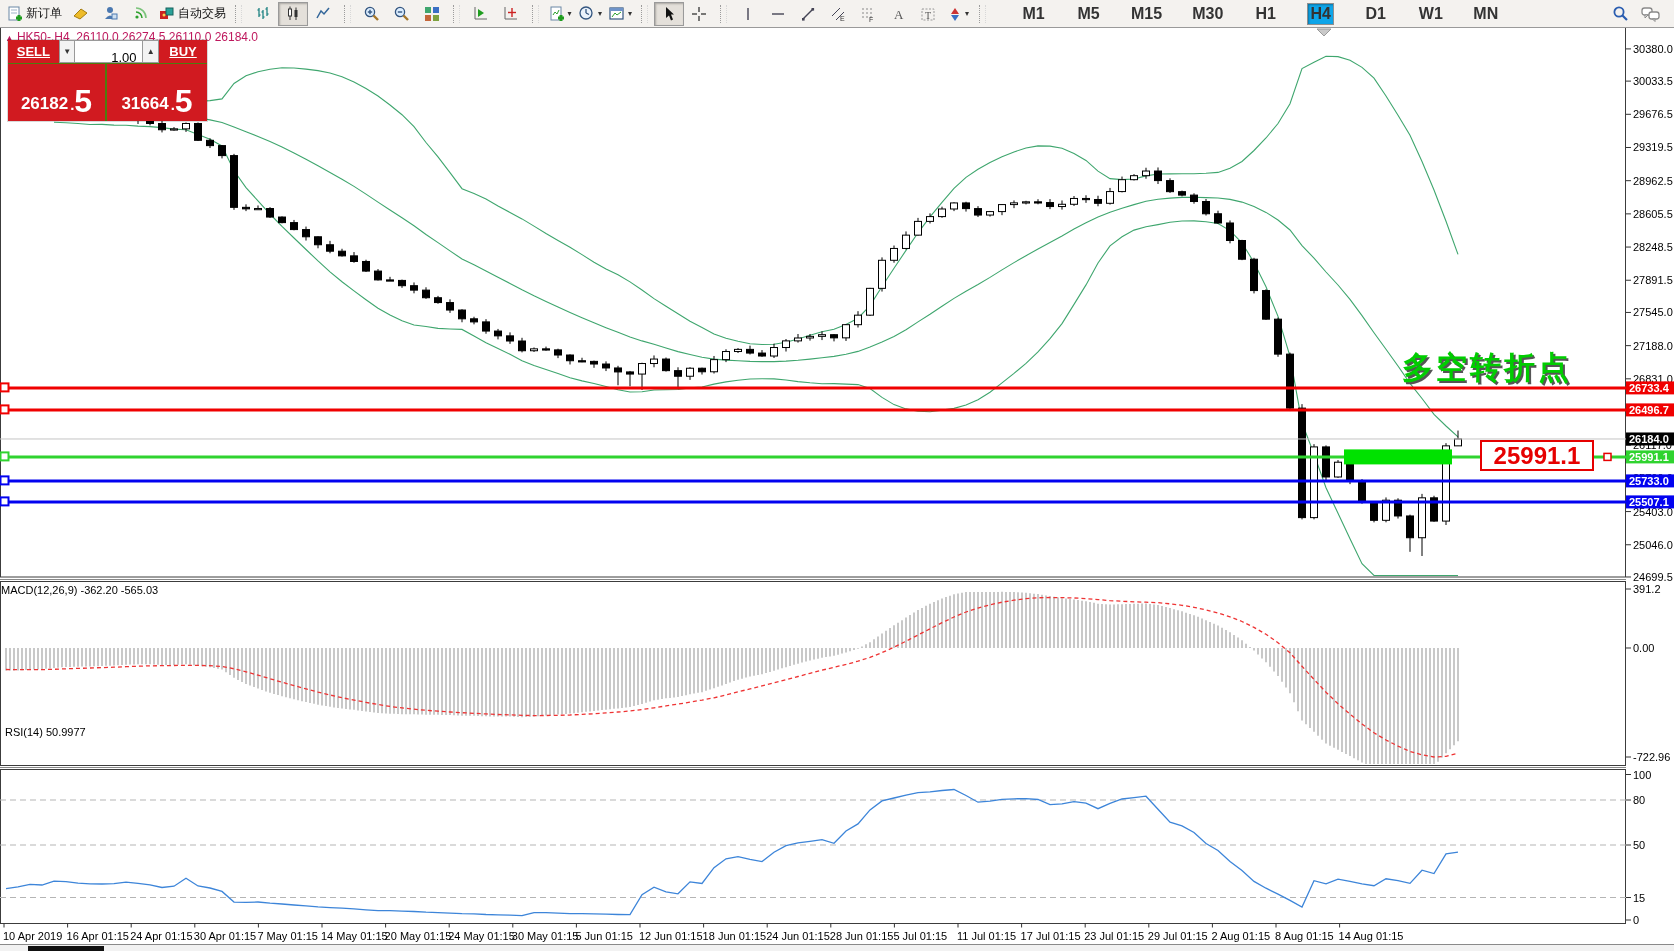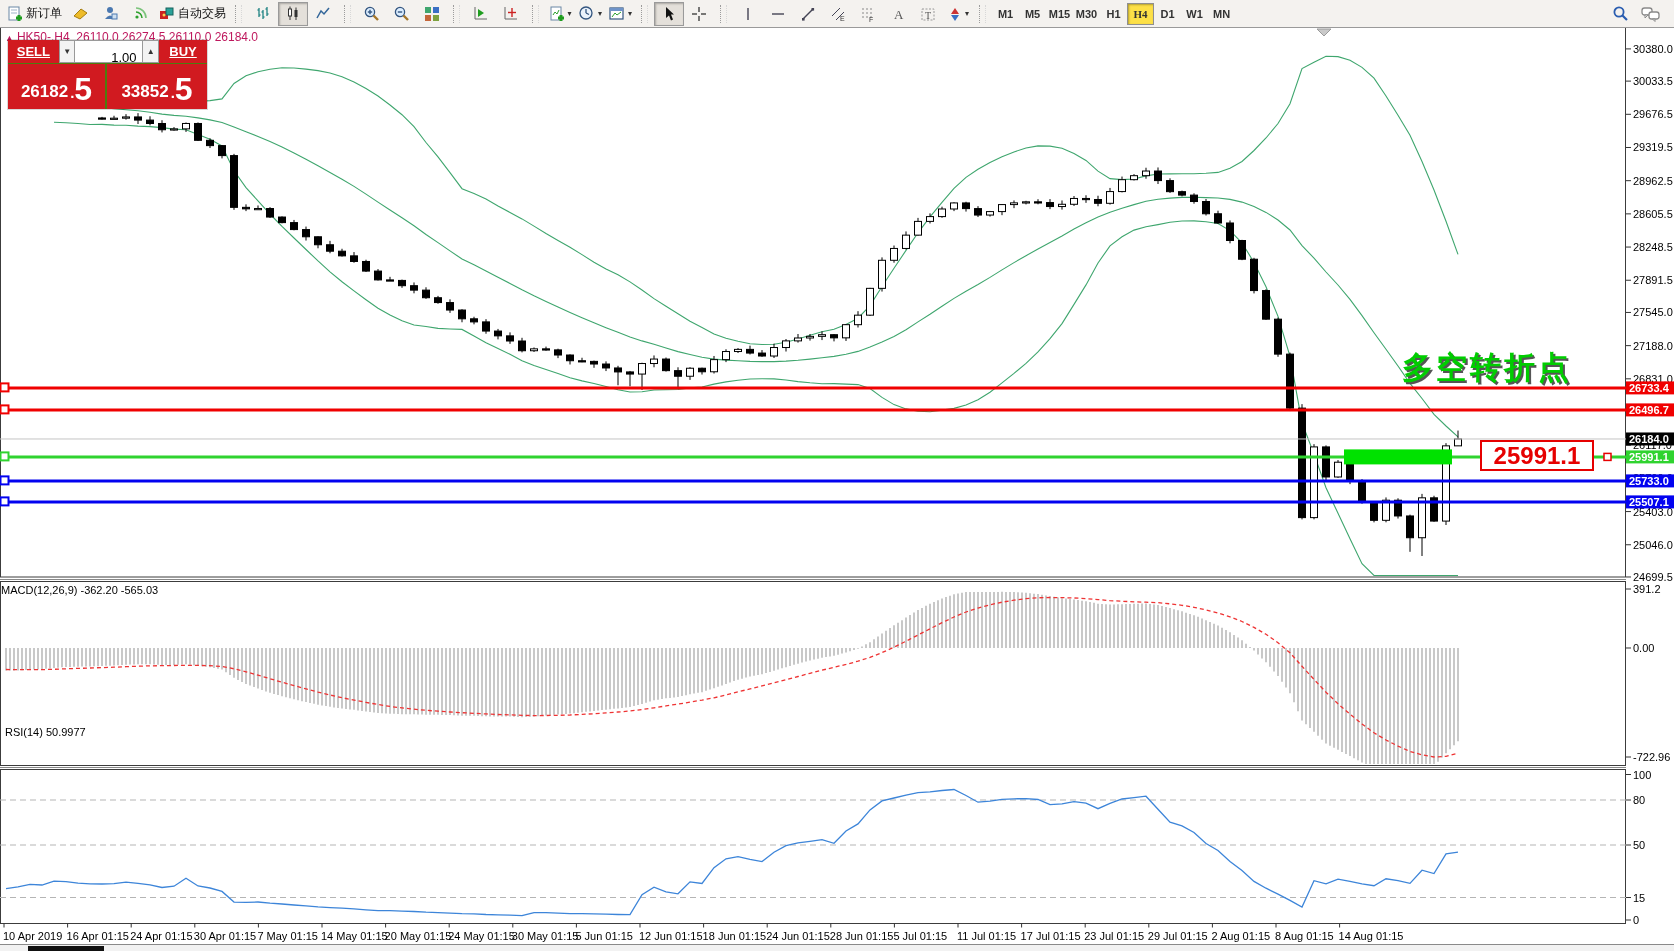--- a/index.html
+++ b/index.html
@@ -9,40 +9,40 @@
   .toolbar{position:absolute;left:0;top:0;width:1674px;height:27px;background:#f4f2ef;
            border-bottom:1px solid #9a9a9a;display:flex;align-items:center;z-index:20;}
   .tgroup{display:flex;align-items:center;height:27px;padding:0 3px;}
   .grip{width:5px;height:18px;border-left:1px dotted #9c9c9c;border-right:1px dotted #d8d8d8;margin:0 3px;}
   .tbtn{display:flex;align-items:center;justify-content:center;height:22px;min-width:24px;
         padding:0 2px;border:1px solid transparent;cursor:default;}
   .tbtn.pressed{background:#e4e0da;border:1px solid #9a9a9a;box-shadow:inset 1px 1px 2px rgba(0,0,0,.25);}
   .tbtn svg{display:block;}
   .tlabel{font-size:12px;color:#111;margin-left:3px;white-space:nowrap;}
   .caret{font-size:8px;color:#333;margin-left:2px;}
-  .tfbtn{font-size:11px;font-weight:bold;color:#333;height:20px;min-width:25px;display:flex;
-         align-items:center;justify-content:center;border:1px solid transparent;}
-  .tfbtn.active{background:#fde047;border:1px solid #8f8f8f;box-shadow:inset 1px 1px 2px rgba(0,0,0,.3);font-family:Liberation Serif, serif;}
+  .tfbtn{font-size:16px;font-weight:bold;color:#333;height:20px;min-width:25px;display:flex;
+         align-items:center;justify-content:center;border:1px solid transparent;margin-left:28px;}
+  .tfbtn.active{background:#0ea5e9;border:1px solid #8f8f8f;box-shadow:inset 1px 1px 2px rgba(0,0,0,.3);}
   .tb-right{margin-left:auto;display:flex;align-items:center;padding-right:8px;}
   
   #chart-svg{position:absolute;left:0;top:0;z-index:1;}
   .symbol-bar{position:absolute;left:5px;top:30px;z-index:5;font-size:12px;color:#be185d;}
   .symbol-bar .mk{font-size:9px;margin-right:3px;}
   .trade-panel{position:absolute;left:8px;top:40px;width:199px;z-index:6;background:#4d7c0f;
                box-shadow:0 0 0 1px rgba(0,0,0,.15);}
   .tp-row1{display:flex;height:23px;}
   .btn-red{background:#d11a20;color:#fff;font-weight:bold;font-size:13px;display:flex;
            align-items:center;justify-content:center;}
   .sell-btn{width:52px;}.buy-btn{width:49px;}
   .btn-red span{text-decoration:underline;}
   .spin{width:17px;background:#f3f3f3;border:1px solid #9a9a9a;display:flex;align-items:center;
         justify-content:center;font-size:8px;color:#333;box-sizing:border-box;}
   .lot-input{width:61px;border:1px solid #9a9a9a;border-left:none;border-right:none;
              font-size:13px;text-align:right;padding:12px 6px 0 0;font-family:"Liberation Sans",sans-serif;}
-  .tp-row2{display:flex;height:45px;margin-top:1px;}
+  .tp-row2{display:flex;height:57px;margin-top:1px;}
   .price-box{background:#d11a20;color:#fff;display:flex;align-items:flex-end;justify-content:center;
              padding-bottom:4px;}
   .price-box.sell{width:97px;margin-right:2px;}
   .price-box.buy{width:100px;}
   .p-main{font-size:17px;font-weight:bold;line-height:26px;}
   .p-dot{font-size:15px;font-weight:bold;line-height:24px;margin-left:2px;}
   .p-big{font-size:32px;font-weight:bold;line-height:32px;}
   .ind-label{position:absolute;z-index:5;font-size:11px;color:#000;}
   .macd-label{left:1px;top:584px;}
   .rsi-label{left:5px;top:726px;}
@@ -1076,21 +1076,21 @@
           <span>BUY</span>
         </div>
     </div>
     <div class="tp-row2">
       <div class="price-box sell">
         <span class="p-main">26182</span>
           <span class="p-dot">.</span>
           <span class="p-big">5</span>
       </div>
       <div class="price-box buy">
-        <span class="p-main">33852</span>
+        <span class="p-main">31664</span>
           <span class="p-dot">.</span>
           <span class="p-big">5</span>
       </div>
     </div>
   </div>
 
   <div class="ind-label macd-label">MACD(12,26,9) -362.20 -565.03</div>
   <div class="ind-label rsi-label">RSI(14) 50.9977</div>
   <div class="cn-note">多空转折点</div>
   <div class="price-callout">25991.1</div>

